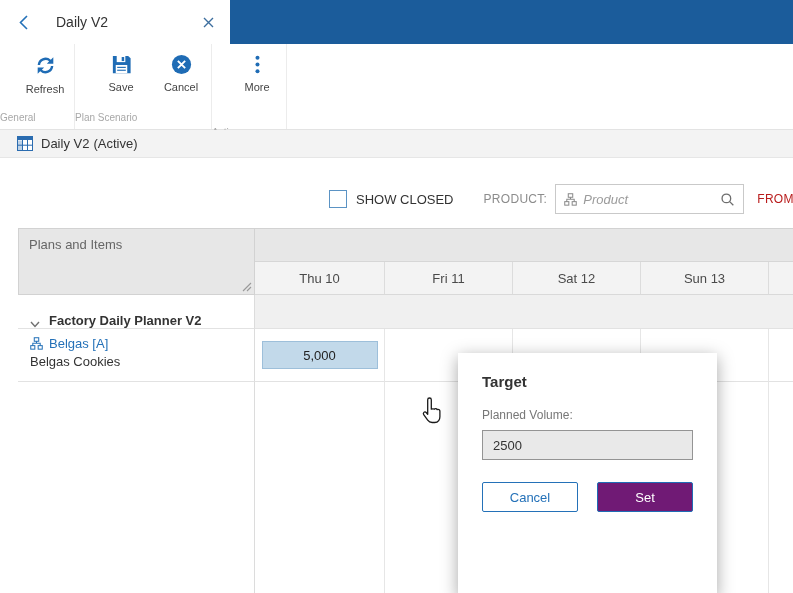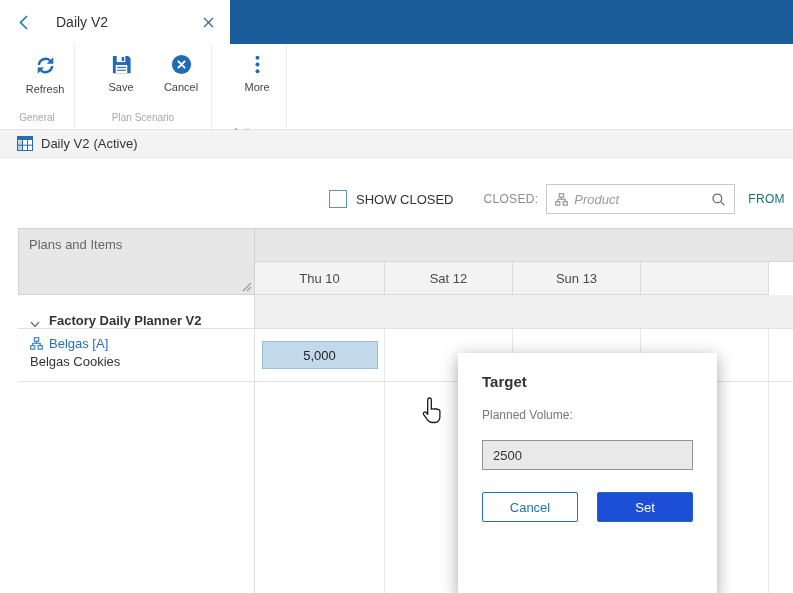--- a/index.html
+++ b/index.html
@@ -16,36 +16,36 @@
   .tab-title { font-size:14px; color:#333; }
   .topbar-fill { flex:1; background:#1b5c9b; }
 
   
   .ribbon { position:absolute; top:44px; left:0; right:0; height:86px; background:#fff; border-bottom:1px solid #e3e3e3; display:flex; }
   .ribbon-group { display:flex; flex-direction:column; border-right:1px solid #ececec; }
   .rg-general { width:75px; } .rg-plan { width:137px; } .rg-actions { width:75px;gap:32px; }
   .ribbon-btns { flex:1; display:flex; justify-content:space-around; align-items:flex-start; padding-top:9px;margin-left:16px; }
   .ribbon-btn { width:60px; display:flex; flex-direction:column; align-items:center; cursor:pointer; }
   .ribbon-btn .lbl { font-size:11px; color:#454545; margin-top:5px; }
-  .ribbon-grp-label { text-align:center; font-size:10px; color:#a8a8a8; padding:2px 0 6px; }
+  .ribbon-grp-label { font-size:10px; color:#a8a8a8; padding:2px 0 6px; }
 
   
   .title-bar { position:absolute; top:130px; left:0; right:0; height:28px; background:#f3f3f3; border-bottom:1px solid #e6e6e6; display:flex; align-items:center; padding:0 17px; gap:8px; }
   .title-bar .t-main { font-size:13px; color:#333; }
   .title-bar .t-status { font-size:13px; color:#333; }
 
   
   .filter-row { position:absolute; top:184px; left:329px; height:30px; display:flex; align-items:center; white-space:nowrap; }
   .checkbox { width:18px; height:18px; border:1px solid #5b93c4; background:#fff; cursor:pointer; flex:0 0 auto; }
   .show-closed-label { font-size:13px; color:#333; margin-left:9px; }
   .product-label { font-size:12px; color:#8c8c8c; margin-left:30px; letter-spacing:.3px; }
   .product-box { margin-left:8px; width:189px; height:30px; border:1px solid #c9c9c9; background:#fff; display:flex; align-items:center; padding:0 8px; gap:6px; }
   .product-box input { flex:1; border:none; outline:none; font-size:13px; color:#333; font-family:Liberation Sans, sans-serif; min-width:0; background:transparent; }
   .product-box input::placeholder { font-style:italic; color:#9b9b9b; }
-  .from-label { font-size:12px; color:#0f766e; margin-left:13px; letter-spacing:.3px; }
+  .from-label { font-size:12px; color:#b91c1c; margin-left:13px; letter-spacing:.3px; }
 
   
   .grid { position:absolute; top:228px; left:18px; right:0; bottom:0; display:flex; flex-direction:column; overflow:hidden; }
   .g-row { display:flex; flex:0 0 auto; }
   .c-label { width:237px; flex:0 0 auto; }
   .c-day { width:128px; flex:0 0 auto; }
   .c-day-first { width:130px; flex:0 0 auto; }
 
   .header-row { height:67px; }
   .corner-cell { position:relative; background:#e7e7e7; border:1px solid #d2d2d2; padding:8px 10px; font-size:13px; color:#666; cursor:pointer; }
@@ -69,25 +69,25 @@
   .value-chip { width:116px; height:28px; background:#c2d9ea; border:1px solid #9dbfda; display:flex; align-items:center; justify-content:center; font-size:13px; color:#222; cursor:pointer; }
 
   .filler-row { flex:1 1 auto; }
   .filler-label { background:#fff; border-right:1px solid #dcdcdc; }
   .filler-cell { background:#fff; border-right:1px solid #e6e6e6; }
 
   
   .dialog { position:absolute; left:458px; top:353px; width:259px; height:243px; background:#fff; box-shadow:0 4px 16px rgba(0,0,0,0.35); padding:20px 24px; z-index:20; }
   .dialog-title { font-size:15px; font-weight:bold; color:#333; }
   .dialog-label { display:block; font-size:12px; color:#777; margin-top:18px; }
-  .dialog-input { display:block; width:100%; height:30px; margin-top:18px; background:#e9e9e9; border:1px solid #949494; padding:0 10px; font-size:13px; color:#333; font-family:"Liberation Sans", sans-serif; }
+  .dialog-input { display:block; width:100%; height:30px; margin-top:8px; background:#e9e9e9; border:1px solid #949494; padding:0 10px; font-size:13px; color:#333; font-family:"Liberation Sans", sans-serif; }
   .dialog-buttons { display:flex; justify-content:space-between; margin-top:22px; }
   .btn { width:96px; height:30px; font-size:13px; border-radius:2px; cursor:pointer; font-family:"Liberation Sans", sans-serif; }
   .btn-cancel { background:#fff; border:1px solid #2471b8; color:#2471b8; }
-  .btn-set { background:#1d4ed8; border:1px solid #1f6cb5; color:#fff; }
+  .btn-set { background:#701a75; border:1px solid #1f6cb5; color:#fff; }
 
   
   .cursor { position:absolute; left:420px; top:396px; z-index:30; pointer-events:none; }
 </style>
 </head>
 <body>
 
 <header class="topbar">
   <div class="back-btn">
     <svg width="9" height="15" viewBox="0 0 9 15">
@@ -165,21 +165,21 @@
     <line x1="10.5" y1="4" x2="10.5" y2="14.5" stroke="#2b6cb0"></line>
     <line x1="0.5" y1="9.2" x2="15.5" y2="9.2" stroke="#2b6cb0"></line>
   </svg>
   <span class="t-main">Daily V2</span>
   <span class="t-status" style="margin-left:-4px;">(Active)</span>
 </div>
 
 <div class="filter-row">
   <span class="checkbox"></span>
   <span class="show-closed-label">SHOW CLOSED</span>
-  <span class="product-label">CLOSED:</span>
+  <span class="product-label">PRODUCT:</span>
   <div class="product-box">
     <svg width="13" height="13" viewBox="0 0 14 14" style="color:#8a8a8a">
       <rect x="4.6" y="0.8" width="4.8" height="3.8" fill="none" stroke="currentColor" stroke-width="1.1"></rect>
       <path d="M7 4.6v2.1M3 9.3V6.7h8v2.6" fill="none" stroke="currentColor" stroke-width="1.1"></path>
       <rect x="0.8" y="9.3" width="4.4" height="3.8" fill="none" stroke="currentColor" stroke-width="1.1"></rect>
       <rect x="8.8" y="9.3" width="4.4" height="3.8" fill="none" stroke="currentColor" stroke-width="1.1"></rect>
     </svg>
     <input type="text" placeholder="Product" style="">
     <svg width="15" height="15" viewBox="0 0 16 16" style="cursor:pointer">
       <circle cx="6.8" cy="6.8" r="4.6" fill="none" stroke="#6d6d6d" stroke-width="1.4"></circle>
@@ -195,20 +195,21 @@
     <div class="corner-cell c-label">
       <span>Plans and Items</span>
       <svg class="corner-resize" width="10" height="10" viewBox="0 0 10 10" style="cursor:nwse-resize">
         <path d="M9 1L1 9M9 5L5 9" stroke="#9a9a9a" stroke-width="1.1" fill="none"></path>
       </svg>
     </div>
     <div class="header-right">
       <div class="header-band"></div>
       <div class="day-row">
         <div class="day-cell c-day-first">Thu 10</div>
+        <div class="day-cell c-day">Fri 11</div>
         <div class="day-cell c-day">Sat 12</div>
         <div class="day-cell c-day">Sun 13</div>
         <div class="day-cell c-day"></div>
       </div>
     </div>
   </div>
 
   <div class="g-row group-row">
     <div class="group-label-cell c-label">
       <svg width="10" height="7" viewBox="0 0 10 7">

